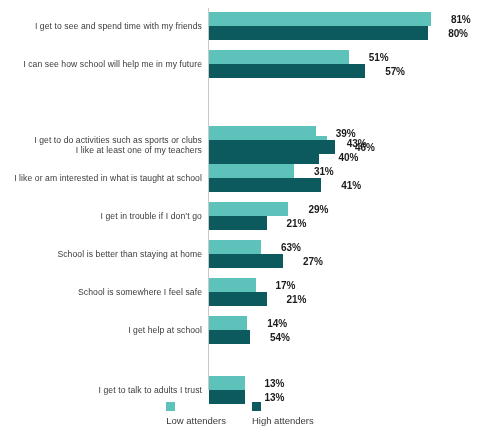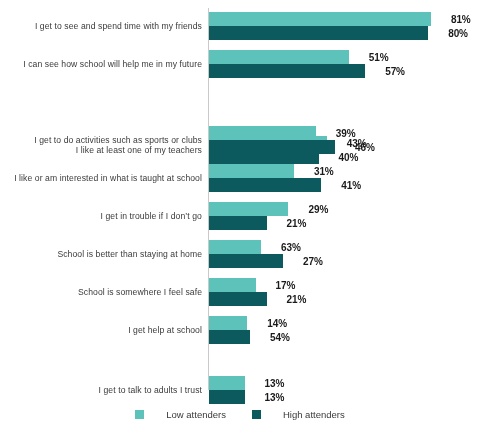--- a/index.html
+++ b/index.html
@@ -99,22 +99,23 @@
     top: 404px;
     width: 480px;
     height: 20px;
     display: flex;
     align-items: center;
     justify-content: center;
     gap: 26px;
   }
   .legend-item {
     display: flex;
-    align-items: center;
-    gap: 22px;
+    align-items: flex-start;
+    gap: 4px;
+    flex-direction: column;
   }
   .legend-swatch {
     width: 9px;
     height: 9px;
     display: block;
   }
   .legend-swatch.low  { background: #5cc2ba; }
   .legend-swatch.high { background: #0c5a5e; }
   .legend-label {
     font-size: 9.5px;

